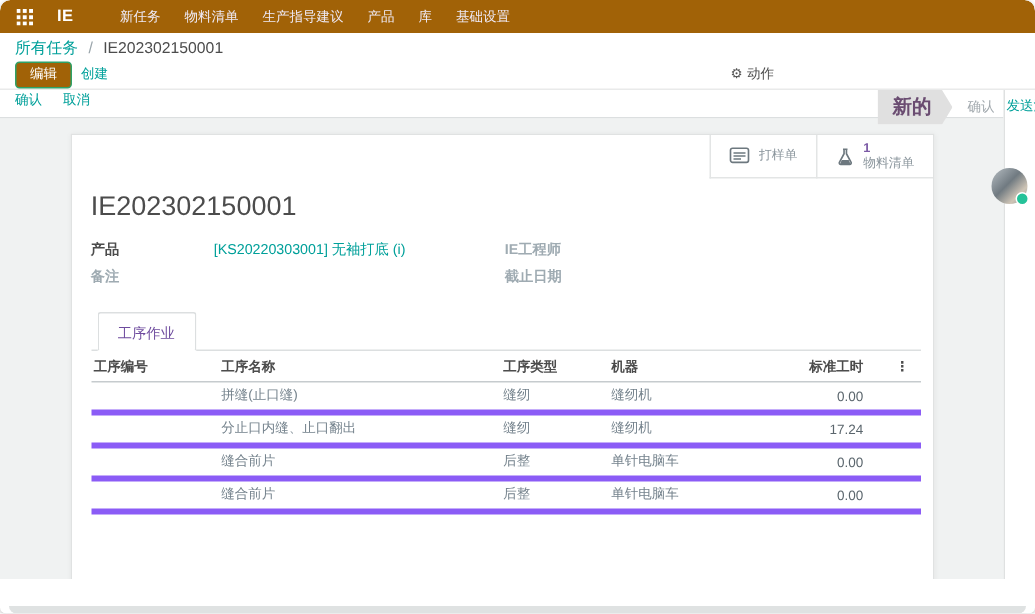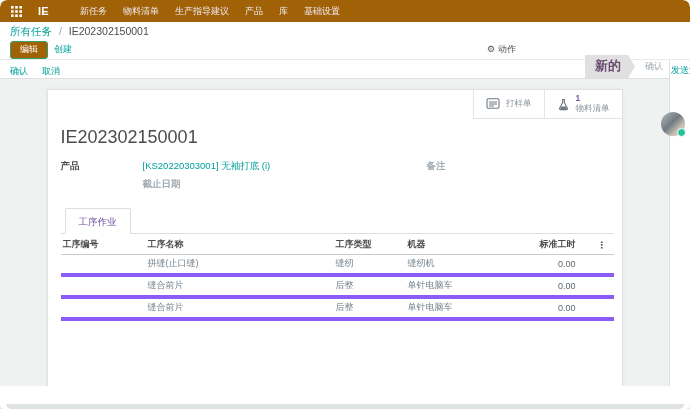--- a/index.html
+++ b/index.html
@@ -37,21 +37,21 @@
   }
   .btn-create { background:none; border:none; color:#00a09a; font-size:9px; margin-left:6px; cursor:pointer; font-family:inherit; }
   .action-menu { position:absolute; left:487px; top:3px; display:flex; align-items:center; gap:3px; font-size:9px; color:#4c4c4c; cursor:pointer; }
   .gear-glyph { font-size:9px; color:#555; line-height:1; }
 
   
   .body-row { display:flex; height:326px; }
   .form-area { flex:1; display:flex; flex-direction:column; min-width:0; }
   .statusbar {
     height:19px; background:#fff; border-bottom:1px solid #dcdfe0;
-    display:flex; align-items:flex-end; justify-content:space-between; padding:0 6px 0 10px;
+    display:flex; align-items:flex-start; justify-content:space-between; padding:0 6px 0 10px;
   }
   .sb-left { display:flex; gap:14px; }
   .sb-btn { background:none; border:none; color:#00a09a; font-size:9px; cursor:pointer; font-family:inherit; }
   .sb-right { display:flex; align-items:center; gap:10px; }
   .state-pill {
     font-size:13px; color:#6a4c71; font-weight:bold; background:#e0e0e0;
     padding:2px 14px 3px 10px; cursor:pointer;
     clip-path:polygon(0 0, calc(100% - 7px) 0, 100% 50%, calc(100% - 7px) 100%, 0 100%);
   }
   .state-plain { font-size:9px; color:#a2a9ae; cursor:pointer; }
@@ -212,20 +212,21 @@
                 <span class="sb-label">物料清单</span>
               </span>
             </button>
           </div>
 
           <h1 class="sheet-title">IE202302150001</h1>
 
           <div class="field-grid">
             <span class="f-label">产品</span>
             <span class="f-value-link">[KS20220303001] 无袖打底 (i)</span>
+            <span class="f-label muted">IE工程师</span>
             <span></span>
             <span class="f-label muted">备注</span>
             <span></span>
             <span class="f-label muted">截止日期</span>
             <span></span>
           </div>
 
           <div class="notebook">
             <div class="tab-strip">
               <span class="tab">工序作业</span>
@@ -253,20 +254,28 @@
                 <tr>
                   <td></td>
                   <td>拼缝(止口缝)</td>
                   <td>缝纫</td>
                   <td>缝纫机</td>
                   <td class="num">0.00</td>
                   <td></td>
                 </tr>
                 <tr>
                   <td></td>
+                  <td>分止口内缝、止口翻出</td>
+                  <td>缝纫</td>
+                  <td>缝纫机</td>
+                  <td class="num">17.24</td>
+                  <td></td>
+                </tr>
+                <tr>
+                  <td></td>
                   <td>缝合前片</td>
                   <td>后整</td>
                   <td>单针电脑车</td>
                   <td class="num">0.00</td>
                   <td></td>
                 </tr>
                 <tr>
                   <td></td>
                   <td>缝合前片</td>
                   <td>后整</td>

